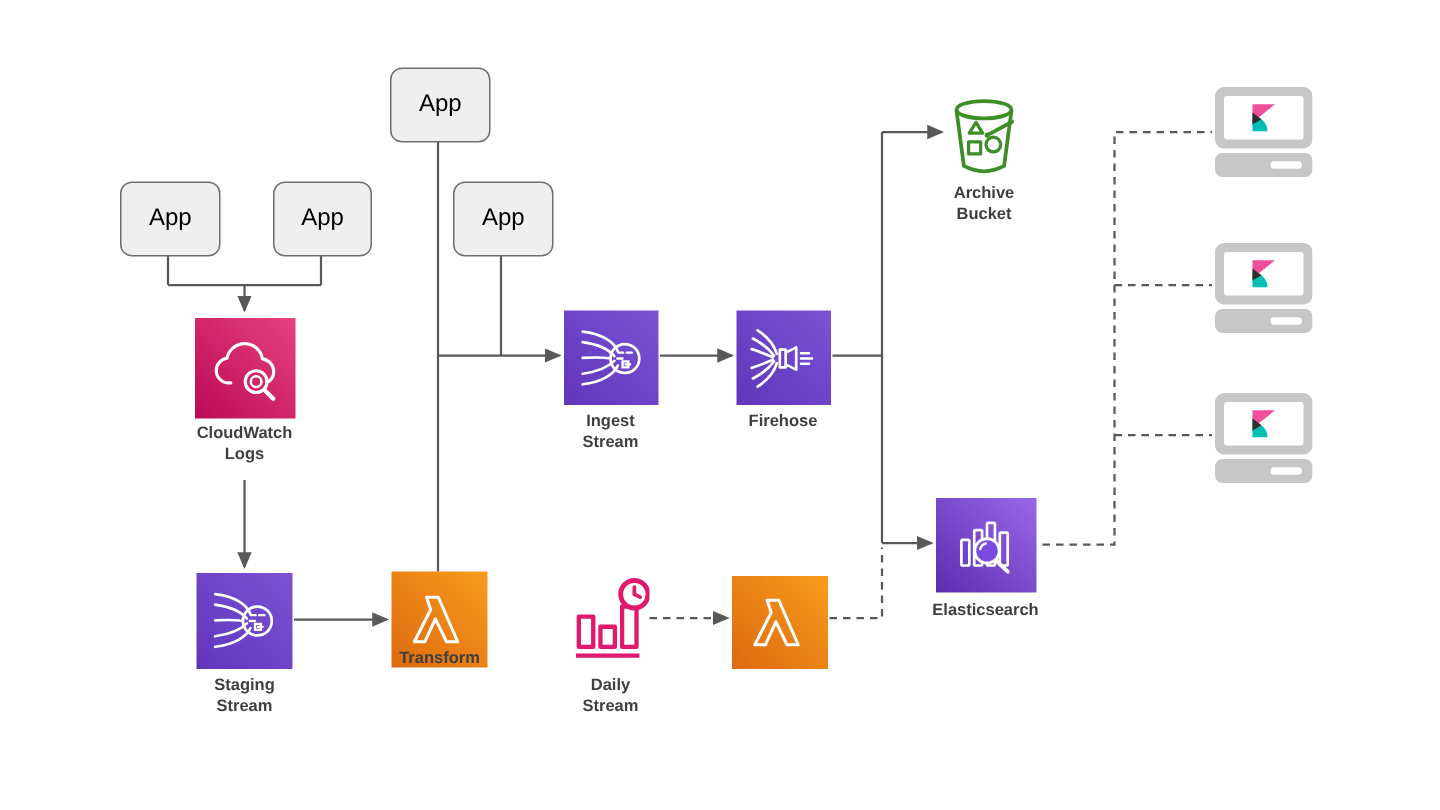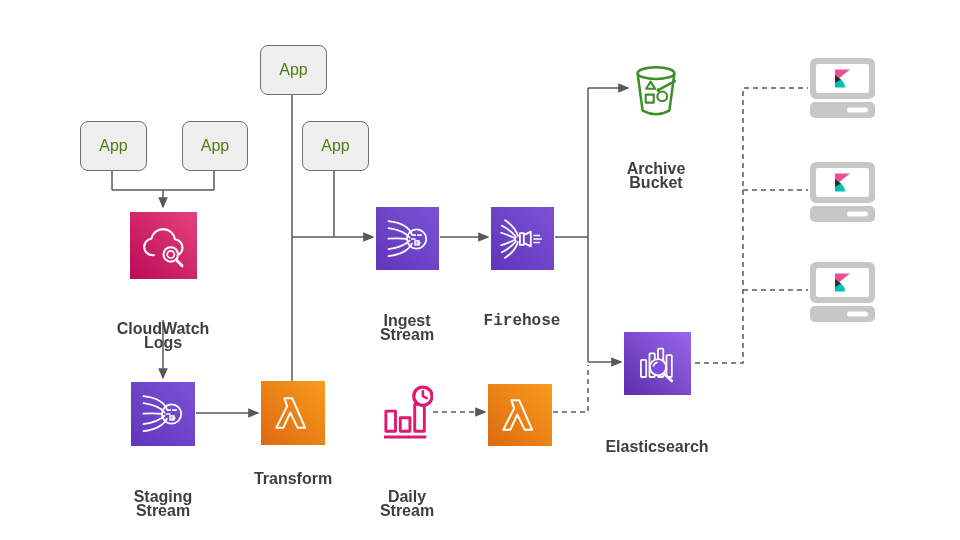--- a/index.html
+++ b/index.html
@@ -11,28 +11,28 @@
     --bucket-green:#3e8e28; --trigger-pink:#e0186e;
     --monitor-gray:#c7c7c7; --kibana-pink:#f04e98; --kibana-teal:#00bfb3; --kibana-dark:#2f2f2f;
   }
   html,body{margin:0;padding:0;}
   body{font-family:"Liberation Sans",sans-serif;background:#fff;}
   #canvas{position:relative;width:960px;height:540px;background:#fff;overflow:hidden;}
   .abs{position:absolute;}
   #wires{position:absolute;left:0;top:0;z-index:1;}
   .node{z-index:2;}
   .app-box{background:var(--app-fill);border:1px solid var(--app-border);border-radius:8px;
-    display:flex;align-items:center;justify-content:center;font-size:16px;color:#4d7c0f;}
+    display:flex;align-items:center;justify-content:center;font-size:16px;color:#000000;}
   .icon-sq{display:flex;align-items:center;justify-content:center;}
   .sq-pink{background:linear-gradient(45deg,var(--pink-dark),var(--pink-light));}
   .sq-purple{background:linear-gradient(45deg,var(--purple-dark),var(--purple-light));}
   .sq-es{background:linear-gradient(45deg,var(--es-dark),var(--es-light));}
   .sq-orange{background:linear-gradient(45deg,var(--orange-dark),var(--orange-light));}
-  .node-label{font-size:16px;line-height:14px;font-weight:bold;color:var(--label-text);
-    text-align:center;white-space:pre-line;z-index:2;margin-top:40px;}
+  .node-label{font-size:11px;line-height:14px;font-weight:bold;color:var(--label-text);
+    text-align:center;white-space:pre-line;z-index:2;}
   .solid-line{stroke:var(--line);stroke-width:1.5;fill:none;}
   .dashed-line{stroke:var(--line);stroke-width:1.5;fill:none;stroke-dasharray:5 4;}
   .glyph{stroke:#fff;fill:none;stroke-width:2.5;stroke-linecap:round;stroke-linejoin:round;}
   .glyph-thin{stroke:#fff;fill:none;stroke-width:2;stroke-linecap:round;}
   .green-st{stroke:var(--bucket-green);fill:none;stroke-width:2.8;stroke-linecap:round;stroke-linejoin:round;}
   .pink-st{stroke:var(--trigger-pink);fill:none;stroke-width:3;stroke-linejoin:round;}
 </style>
 </head>
 <body>
 
@@ -117,21 +117,21 @@
   <div class="abs node-label" style="left:347px;top:274px;width:120px;">Ingest
 Stream</div>
 
   <div class="abs node icon-sq sq-purple" style="left:491px;top:207px;width:63px;height:63px;">
     <svg width="50" height="50" viewBox="0 0 64 64">
       <path class="glyph" style="stroke-width:2.3" d="M9,8 C17,13 23,20 25.5,28 M5,15 C13,19 19,24 23,29.5 M4,24 C11,26 17,29 22,31 M9,56 C17,51 23,44 25.5,36 M5,49 C13,45 19,40 23,34.5 M4,40 C11,38 17,35 22,33"></path>
       <path class="glyph" style="stroke-width:2.3" d="M28,24.5 h5 v15 h-5 z M33,27 L42,22.5 V41.5 L33,37"></path>
       <path class="glyph-thin" d="M46,27.5 h7 M46,32 h9.5 M46,36.5 h7"></path>
     </svg>
   </div>
-  <div class="abs node-label" style="left:462px;top:274px;width:120px;font-family:Liberation Mono, monospace;">Firehose</div>
+  <div class="abs node-label" style="left:462px;top:274px;width:120px;">Firehose</div>
 
   <div class="abs node" style="left:631px;top:63px;width:50px;height:56px;">
     <svg width="50" height="56" viewBox="0 0 56 62">
       <ellipse class="green-st" cx="28" cy="11" rx="20.5" ry="6.5"></ellipse>
       <path class="green-st" d="M7.5,12 L13,53 Q28,61 43,53 L48.5,12"></path>
       <path class="green-st" style="stroke-width:2.4" d="M17,28.5 L22,20.5 L27,28.5 Z"></path>
       <rect class="green-st" style="stroke-width:2.4" x="16.5" y="35" width="9" height="9"></rect>
       <circle class="green-st" style="stroke-width:2.4" cx="35" cy="37" r="5.5"></circle>
       <path class="green-st" d="M30.5,30 L49,20"></path>
       <circle cx="30.5" cy="30" r="2" fill="var(--bucket-green)"></circle>

